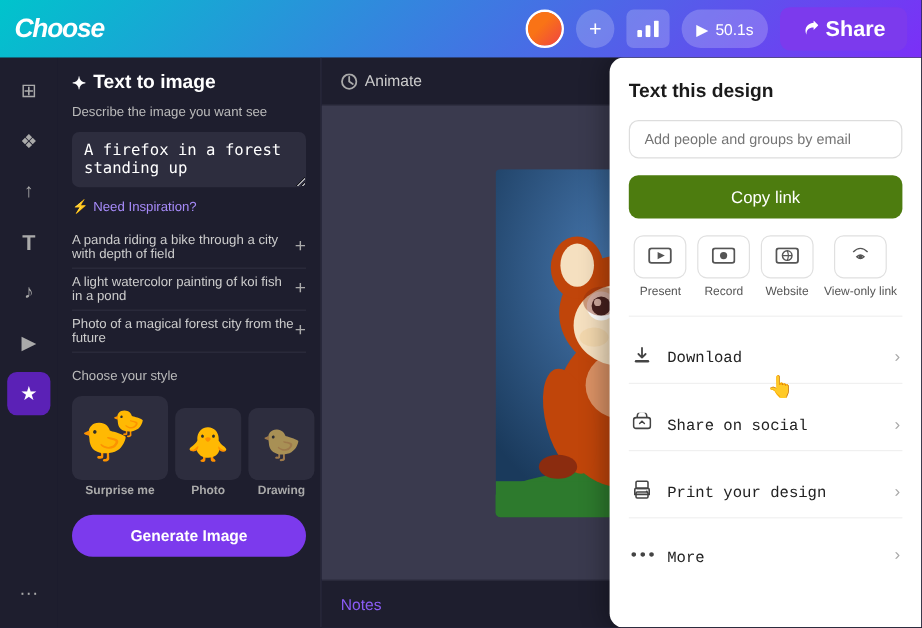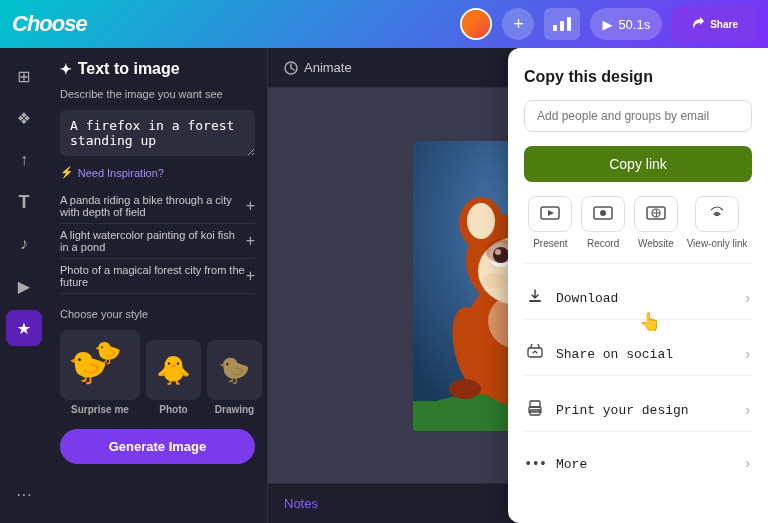--- a/index.html
+++ b/index.html
@@ -15,21 +15,21 @@
       gap: 10px;
       flex-shrink: 0;
     }
     .topbar-logo { color: white; font-size: 22px; font-weight: bold; font-style: italic; letter-spacing: -1px; margin-right: 8px; }
     .topbar-spacer { flex: 1; }
     .topbar-avatar { width: 32px; height: 32px; border-radius: 50%; background: linear-gradient(135deg, #f97316, #ef4444); border: 2px solid white; overflow: hidden; display: flex; align-items: center; justify-content: center; }
     .topbar-avatar-inner { width: 100%; height: 100%; background: linear-gradient(135deg, #f97316 40%, #ef4444 100%); border-radius: 50%; }
     .topbar-btn { background: rgba(255,255,255,0.2); border: none; color: white; border-radius: 50%; width: 32px; height: 32px; display: flex; align-items: center; justify-content: center; cursor: pointer; font-size: 18px; }
     .topbar-chart { background: rgba(255,255,255,0.2); border: none; color: white; border-radius: 6px; width: 36px; height: 32px; display: flex; align-items: center; justify-content: center; cursor: pointer; }
     .topbar-play { background: rgba(255,255,255,0.2); border: none; color: white; border-radius: 20px; height: 32px; padding: 0 12px; display: flex; align-items: center; gap: 6px; cursor: pointer; font-size: 13px; }
-    .topbar-share { background: #7c3aed; border: none; color: white; border-radius: 8px; height: 36px; padding: 16px 18px; display: flex; align-items: center; gap: 6px; cursor: pointer; font-size: 10px; font-weight: 600; }
+    .topbar-share { background: #7c3aed; border: none; color: white; border-radius: 8px; height: 36px; padding: 16px 18px; display: flex; align-items: center; gap: 6px; cursor: pointer; font-size: 18px; font-weight: 600; }
 
     
     .main { display: flex; flex: 1; overflow: hidden; }
 
     
     .icon-sidebar {
       width: 48px;
       background: #1e1e2e;
       display: flex;
       flex-direction: column;
@@ -373,21 +373,21 @@
     </div>
     <div class="notes-bar">
       <span class="notes-label">Notes</span>
       <div class="notes-spacer"></div>
       <span class="notes-icon">⊞</span>
       <span class="notes-icon">⤢</span>
       <span class="notes-icon" style="border:1.5px solid #666;border-radius:50%;width:20px;height:20px;display:inline-flex;align-items:center;justify-content:center;font-size:11px;">?</span>
     </div>
 
     <div class="share-panel">
-      <div class="share-title">Copy this design</div>
+      <div class="share-title">Text this design</div>
       <input class="share-email-input" type="text" placeholder="Add people and groups by email" style="">
       <button class="copy-link-btn">Copy link</button>
       <div class="share-icons-row">
         <div class="share-icon-item">
           <div class="share-icon-box">
             <svg width="20" height="16" viewBox="0 0 20 16" fill="none">
               <rect x="1" y="1" width="18" height="12" rx="2" stroke="#555" stroke-width="1.5"></rect>
               <polygon points="8,4 8,10 14,7" fill="#555"></polygon>
             </svg>
           </div>

